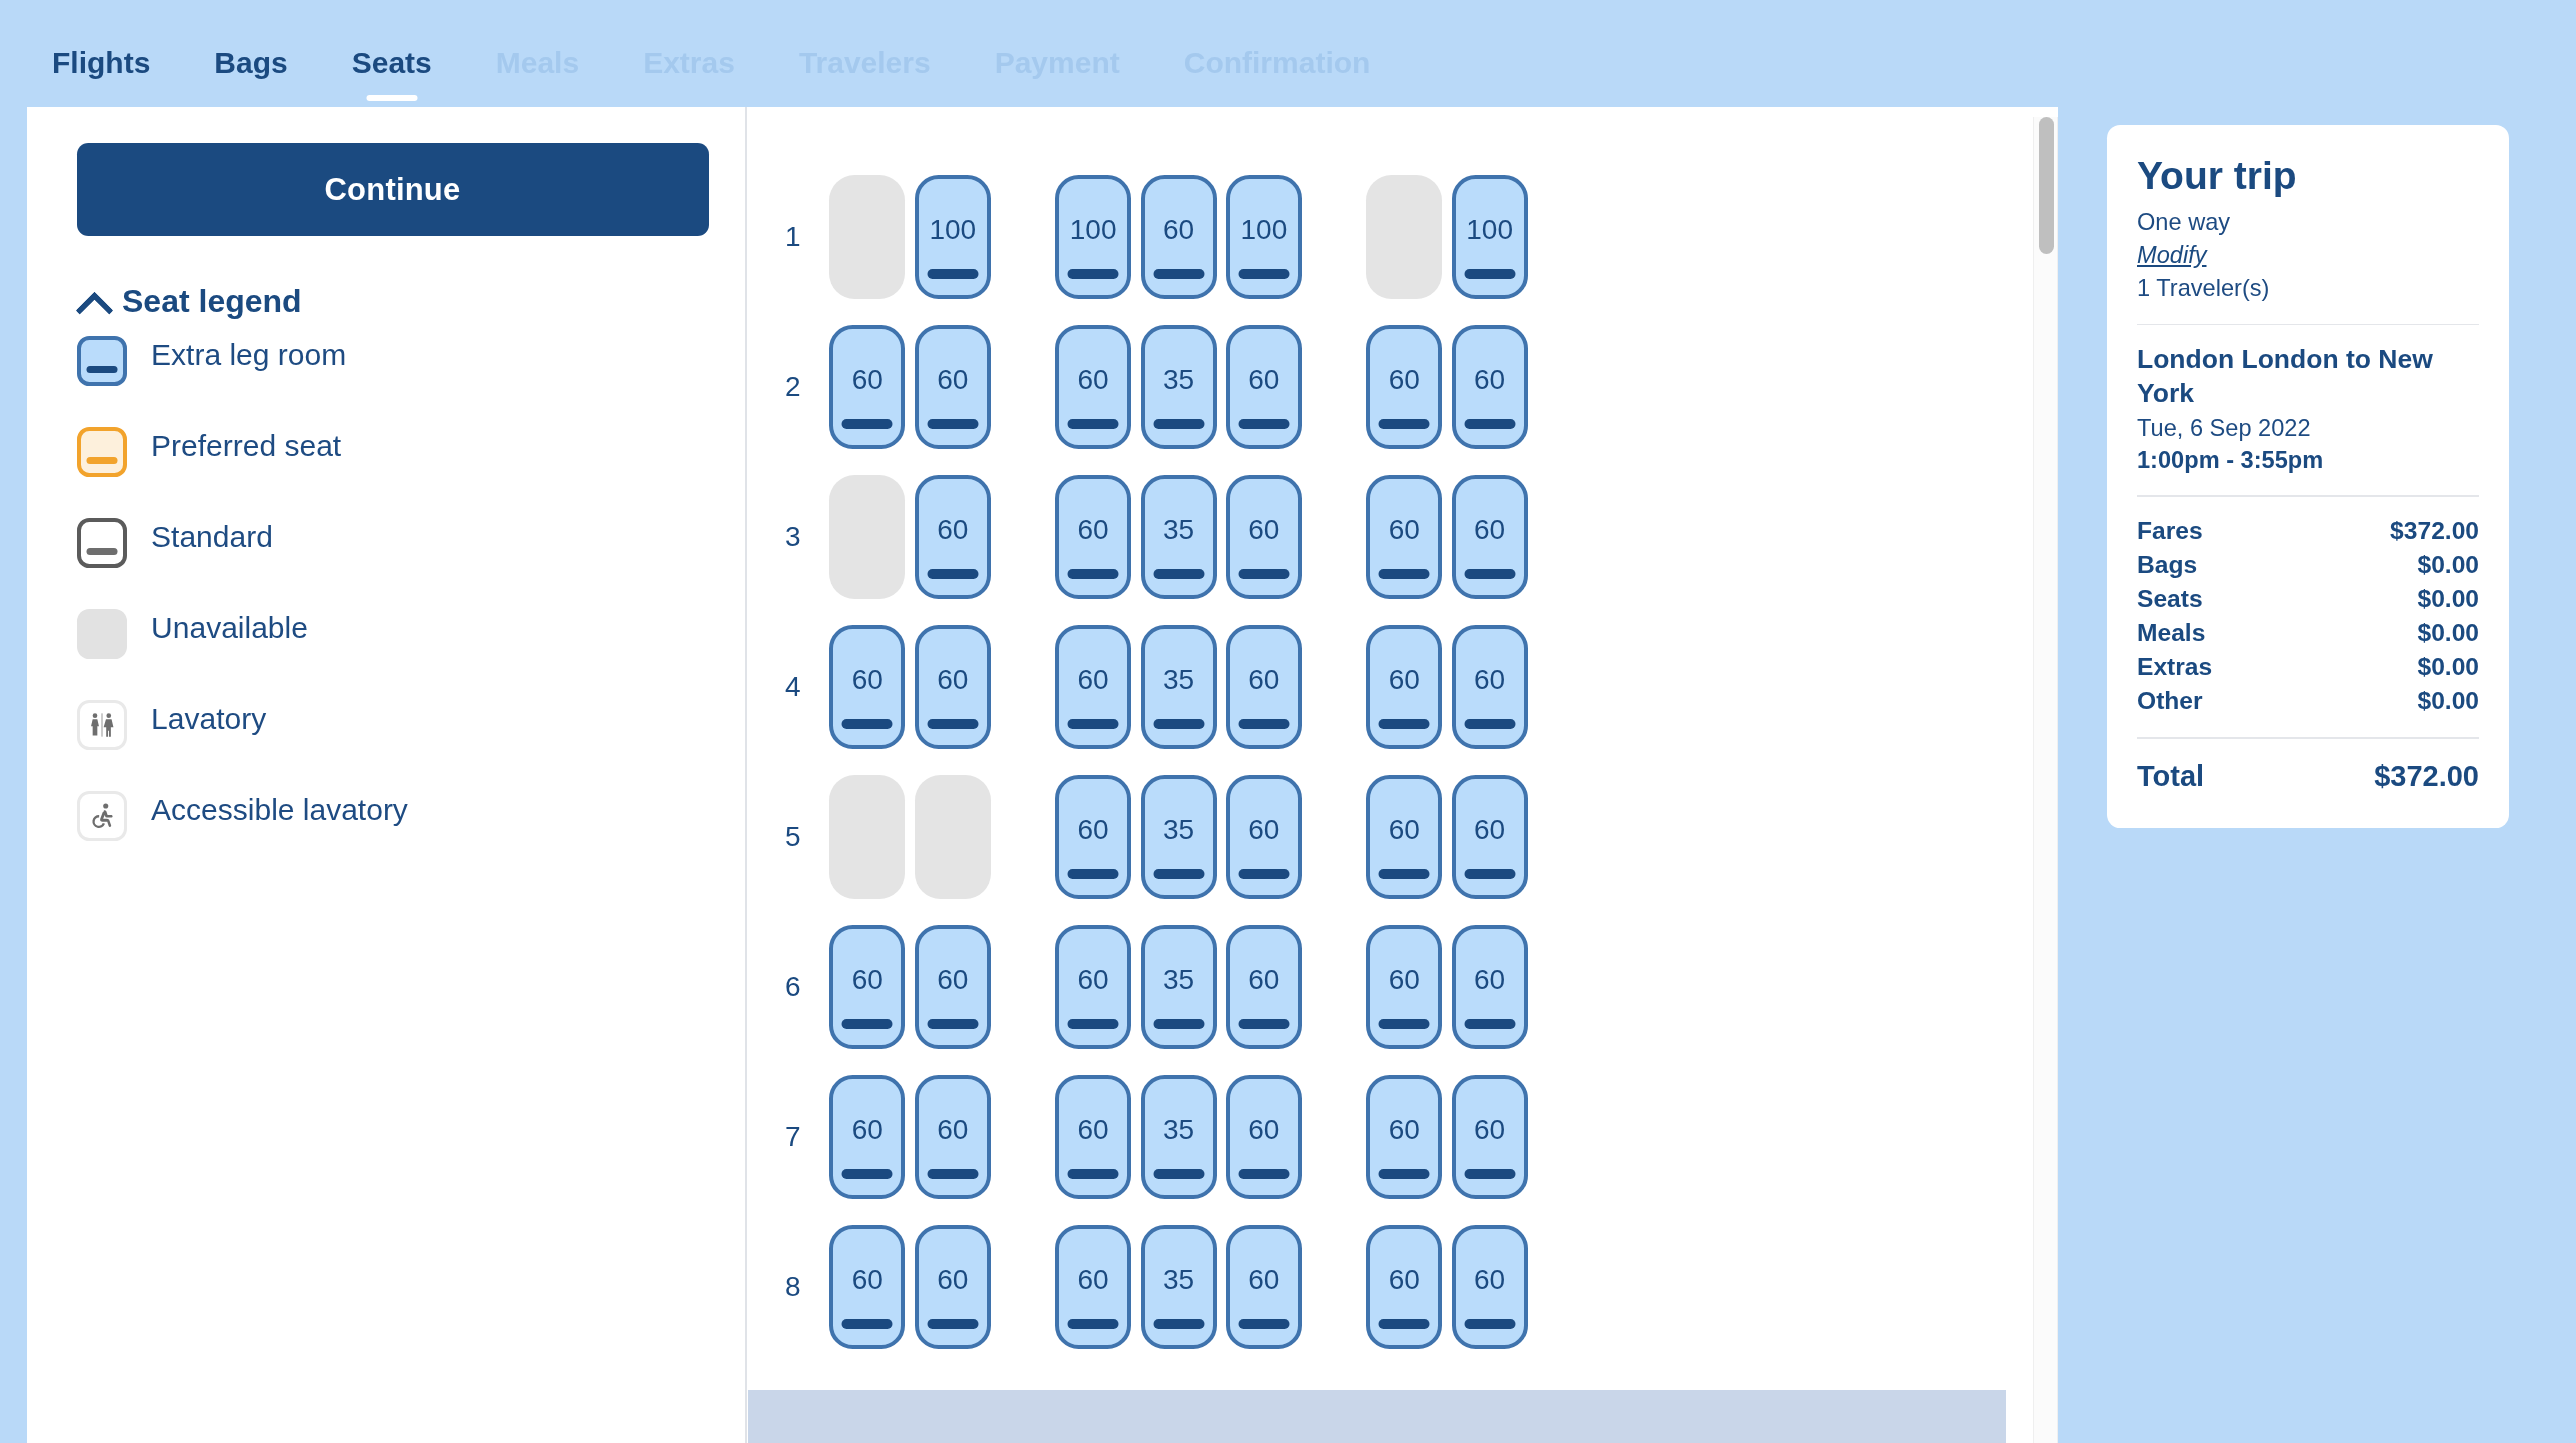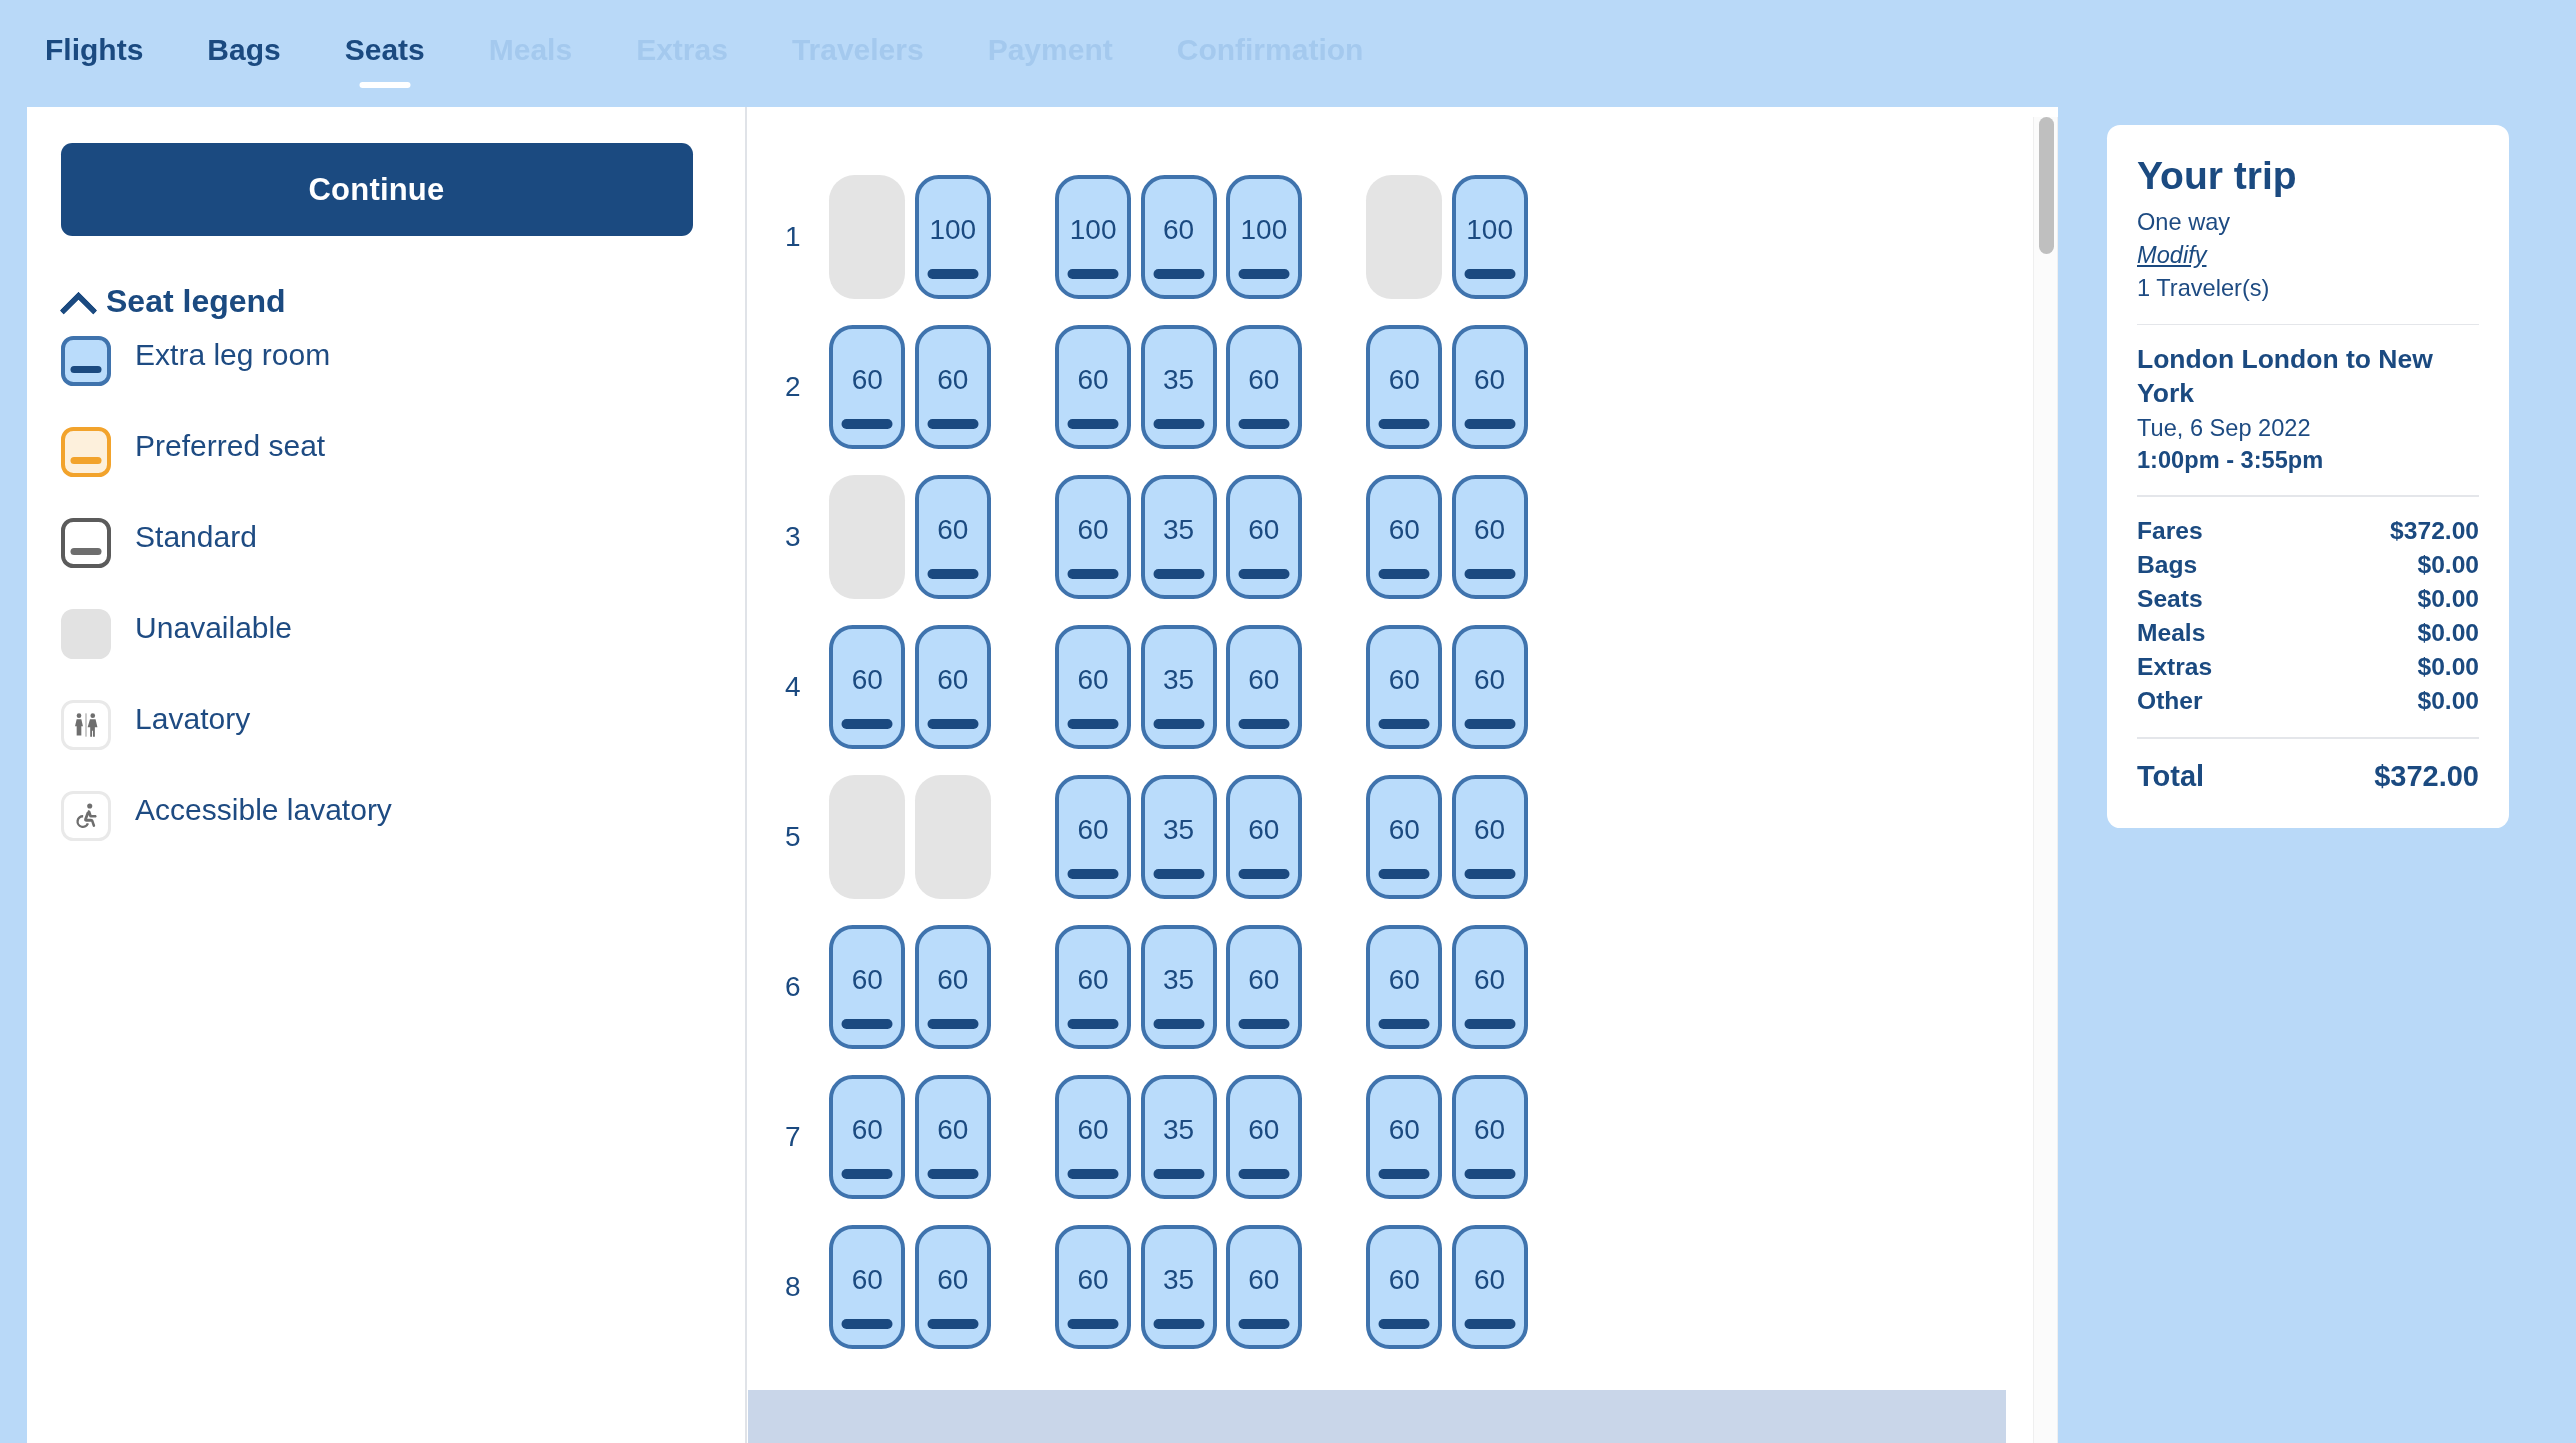--- a/index.html
+++ b/index.html
@@ -17,22 +17,22 @@
   }
 
   
   #top-nav {
     position: absolute;
     left: 0; top: 0;
     width: 2576px;
     height: 107px;
     background: #b9d9f8;
     display: flex;
-    align-items: center;
-    padding-left: 13px;
+    align-items: flex-end;
+    padding-left: 20px;
     padding-top: 17px;
   }
   .nav-tab {
     position: relative;
     height: 64px;
     display: flex;
     flex-direction: column;
     align-items: center;
     justify-content: flex-start;
     padding: 0 32px;
@@ -67,21 +67,21 @@
     top: 107px;
     width: 2031px;
     height: 1336px;
     background: #ffffff;
     overflow: hidden;
   }
 
   
   #sidebar {
     position: absolute;
-    left: 0; top: 0;
+    left: 16px; top: 0;
     width: 718px;
     height: 1336px;
     background: #ffffff;
     padding: 36px 36px 12px 34px;
   }
   #continue-button {
     width: 632px;
     height: 93px;
     background: #1b4a80;
     color: #ffffff;

